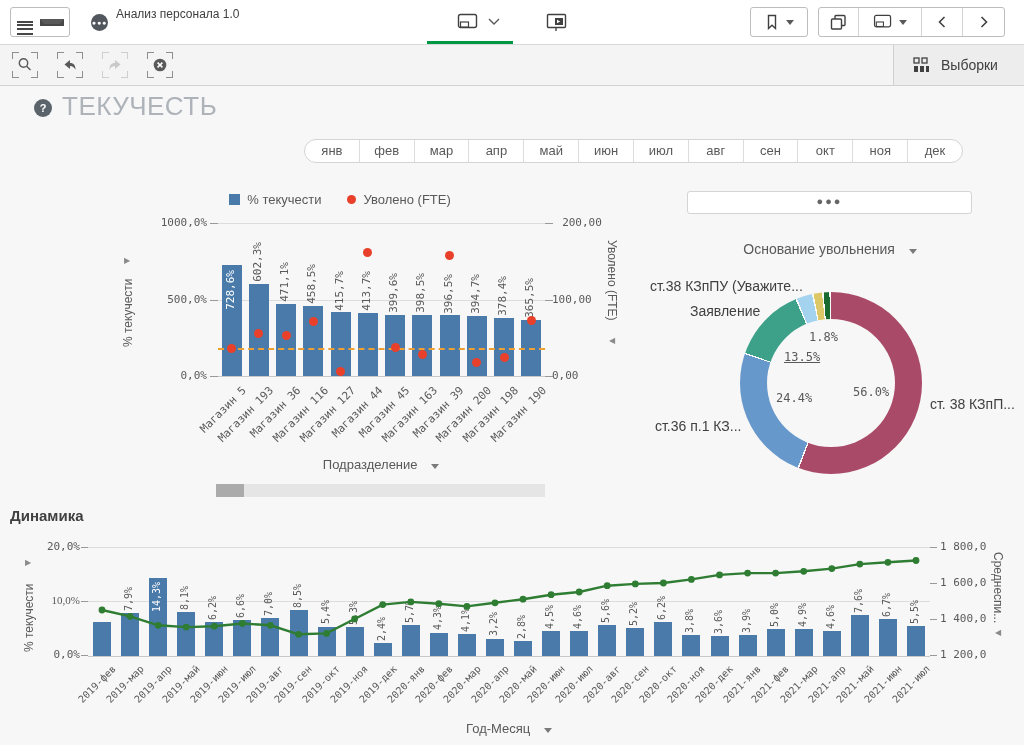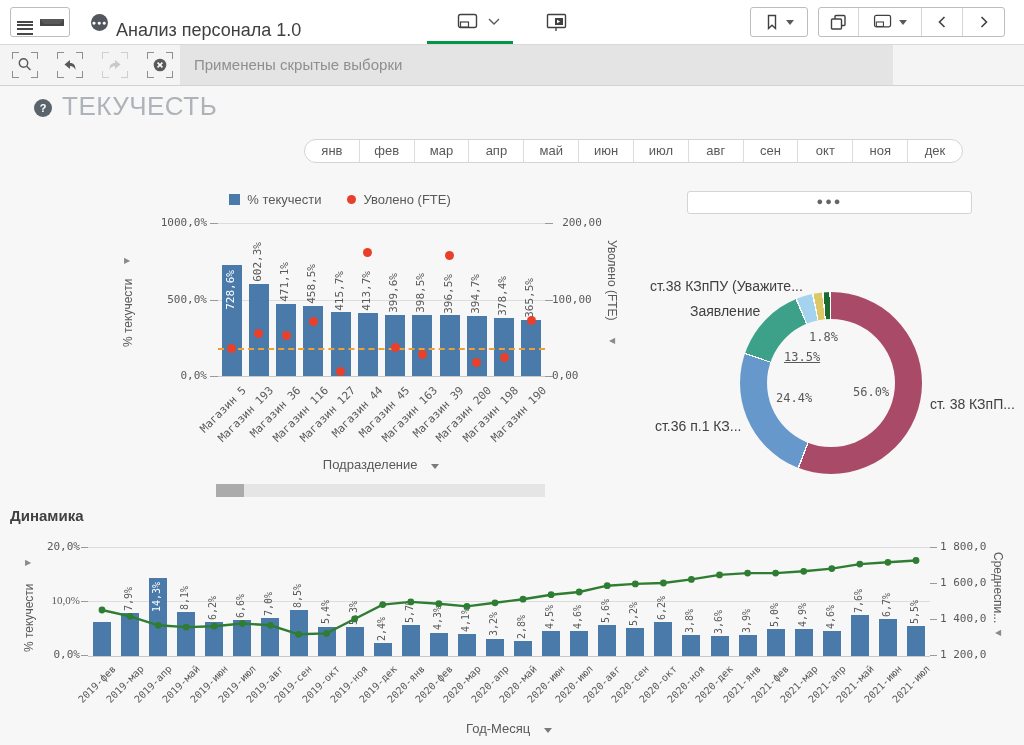--- a/index.html
+++ b/index.html
@@ -74,21 +74,21 @@
   <div class="header">
     <div class="btn hamb" style="left:10px;top:7px;width:60px;height:30px;">
       <span style="display:block">
           <span></span>
           <span></span>
           <span></span>
         </span>
       <span class="caret"></span>
     </div>
     <div class="avatar" style="left:91px;top:14px;">●●●</div>
-    <div class="abs" style="left:116px;top:20px;font-size:18px;">Анализ персонала 1.0</div>
+    <div class="abs" style="left:116px;top:7px;font-size:12px;">Анализ персонала 1.0</div>
 
     <svg class="abs" style="left:457px;top:13px;" width="22" height="18" viewBox="0 0 22 18">
       <rect x="1.5" y="1.5" width="18" height="13" rx="2" fill="none" stroke="#404040" stroke-width="1.4"></rect>
       <rect x="3.5" y="9" width="8" height="5" fill="#fff" stroke="#404040" stroke-width="1.2"></rect>
     </svg>
     <svg class="abs" style="left:488px;top:18px;" width="12" height="8" viewBox="0 0 12 8">
       <polyline points="1,1 6,6 11,1" fill="none" stroke="#595959" stroke-width="1.4"></polyline>
     </svg>
     <div class="greenline"></div>
 
@@ -150,21 +150,30 @@
         <path d="M13.5 7.5 L8 3 v3 c-4 0 -5.5 2.5 -5.5 7 c1.5 -3 3 -4 5.5 -4 v3 Z" fill="#c9c9c9"></path>
       </svg>
     </div>
     <div class="selframe" style="left:147px;top:7px;">
       <svg width="16" height="16" viewBox="0 0 16 16">
         <circle cx="8" cy="8" r="6.3" fill="#595959"></circle>
         <line x1="5.6" y1="5.6" x2="10.4" y2="10.4" stroke="#fff" stroke-width="1.5"></line>
         <line x1="10.4" y1="5.6" x2="5.6" y2="10.4" stroke="#fff" stroke-width="1.5"></line>
       </svg>
     </div>
-    <div class="selmsg">Применены скрытые выборки</div>
+    <div class="selright">
+      <svg class="abs" style="left:19px;top:12px;" width="17" height="16" viewBox="0 0 17 16">
+        <rect x="1" y="1" width="5" height="5" fill="none" stroke="#404040" stroke-width="1.3"></rect>
+        <rect x="9" y="1" width="5" height="5" fill="none" stroke="#404040" stroke-width="1.3"></rect>
+        <rect x="1" y="9" width="4" height="6" fill="#404040"></rect>
+        <rect x="7" y="9" width="4" height="6" fill="#404040"></rect>
+        <rect x="13" y="9" width="3" height="6" fill="#404040"></rect>
+      </svg>
+      <span class="abs" style="left:47px;top:0;font-size:14px;line-height:40px;color:#404040;">Выборки</span>
+    </div>
   </div>
 
   <div class="helpicon">?</div>
   <div class="sheettitle">ТЕКУЧЕСТЬ</div>
 
   <div class="filterbox" style="left:304px;width:659px;border-radius:12px;">
     <span>янв</span>
     <span>фев</span>
     <span>мар</span>
     <span>апр</span>
@@ -196,20 +205,24 @@
 
 
   <div class="dimlabel" style="left:281px;top:457px;width:200px;">
     <span>Подразделение</span>
     <span class="caret" style="margin-left:10px;border-top-color:#7a7a7a;"></span>
   </div>
   <div class="track" style="left:216px;top:484px;width:329px;height:13px;"></div>
   <div class="thumb" style="left:216px;top:484px;width:28px;height:13px;"></div>
 
   <div class="morebtn">●●●</div>
+  <div class="dimlabel" style="left:700px;top:241px;width:260px;font-size:14px;">
+    <span>Основание увольнения</span>
+    <span class="caret" style="margin-left:10px;border-top-color:#7a7a7a;"></span>
+  </div>
   <div id="donut" class="abs" style="left: 740px; top: 292px; width: 182px; height: 182px; border-radius: 50%; background: conic-gradient(rgb(169, 74, 104) 0deg, rgb(169, 74, 104) 200.6deg, rgb(251, 251, 251) 200.6deg, rgb(251, 251, 251) 201.6deg, rgb(102, 152, 204) 201.6deg, rgb(102, 152, 204) 288.44deg, rgb(251, 251, 251) 288.44deg, rgb(251, 251, 251) 289.44deg, rgb(61, 161, 137) 289.44deg, rgb(61, 161, 137) 337.04deg, rgb(251, 251, 251) 337.04deg, rgb(251, 251, 251) 338.04deg, rgb(163, 211, 238) 338.04deg, rgb(163, 211, 238) 347.84deg, rgb(251, 251, 251) 347.84deg, rgb(251, 251, 251) 348.84deg, rgb(221, 200, 103) 348.84deg, rgb(221, 200, 103) 354.32deg, rgb(251, 251, 251) 354.32deg, rgb(251, 251, 251) 355.32deg, rgb(26, 107, 47) 355.32deg, rgb(26, 107, 47) 359deg, rgb(251, 251, 251) 359deg, rgb(251, 251, 251) 360deg);"></div>
   <div class="abs" style="left:767px;top:319px;width:128px;height:128px;border-radius:50%;background:#f7f7f7;z-index:5;"></div>
 
   <div class="sectitle">Динамика</div>
   <div class="scrollarrow" style="left:25px;top:558px;">▶</div>
   <div class="axtitle vup" style="left:22px;top:575px;height:85px;">% текучести</div>
   <div class="axtitle vdown" style="left:991px;top:545px;height:85px;">Среднеспи...</div>
   <div class="scrollarrow" style="left:995px;top:628px;">◀</div>
   <div class="dimlabel" style="left:409px;top:721px;width:200px;">
     <span>Год-Месяц</span>

